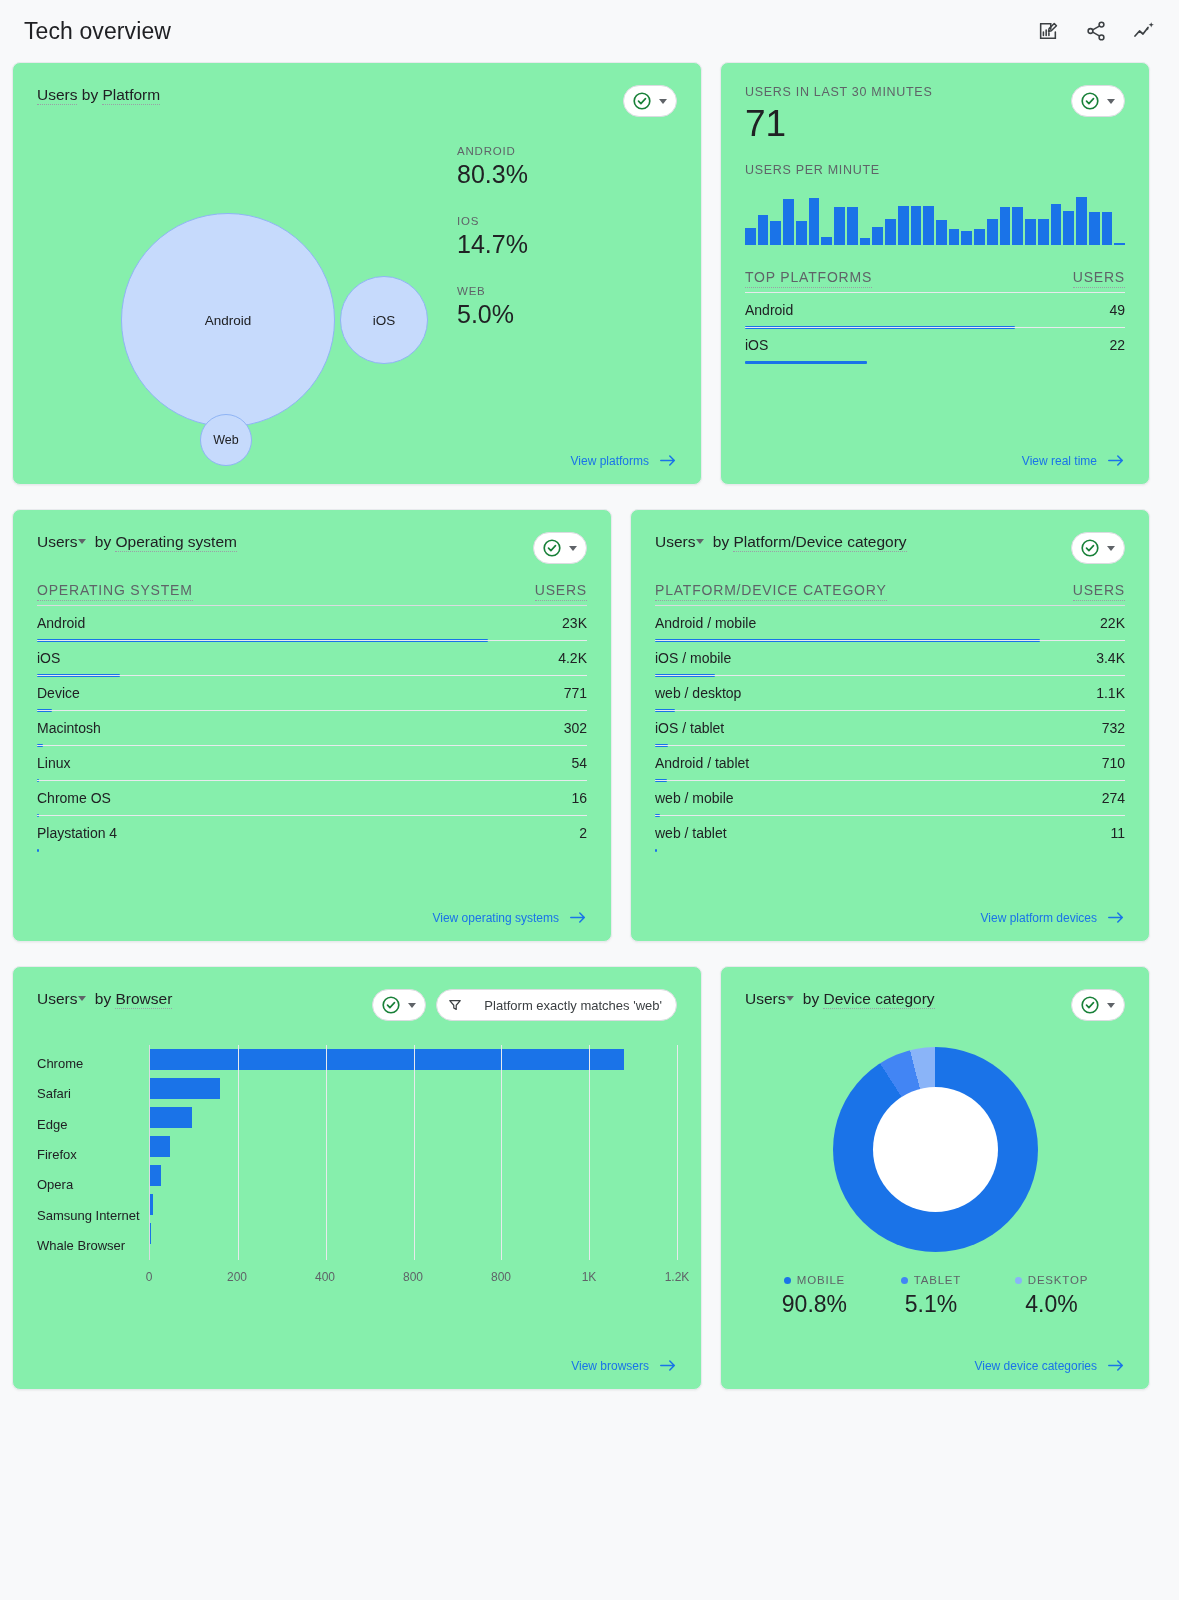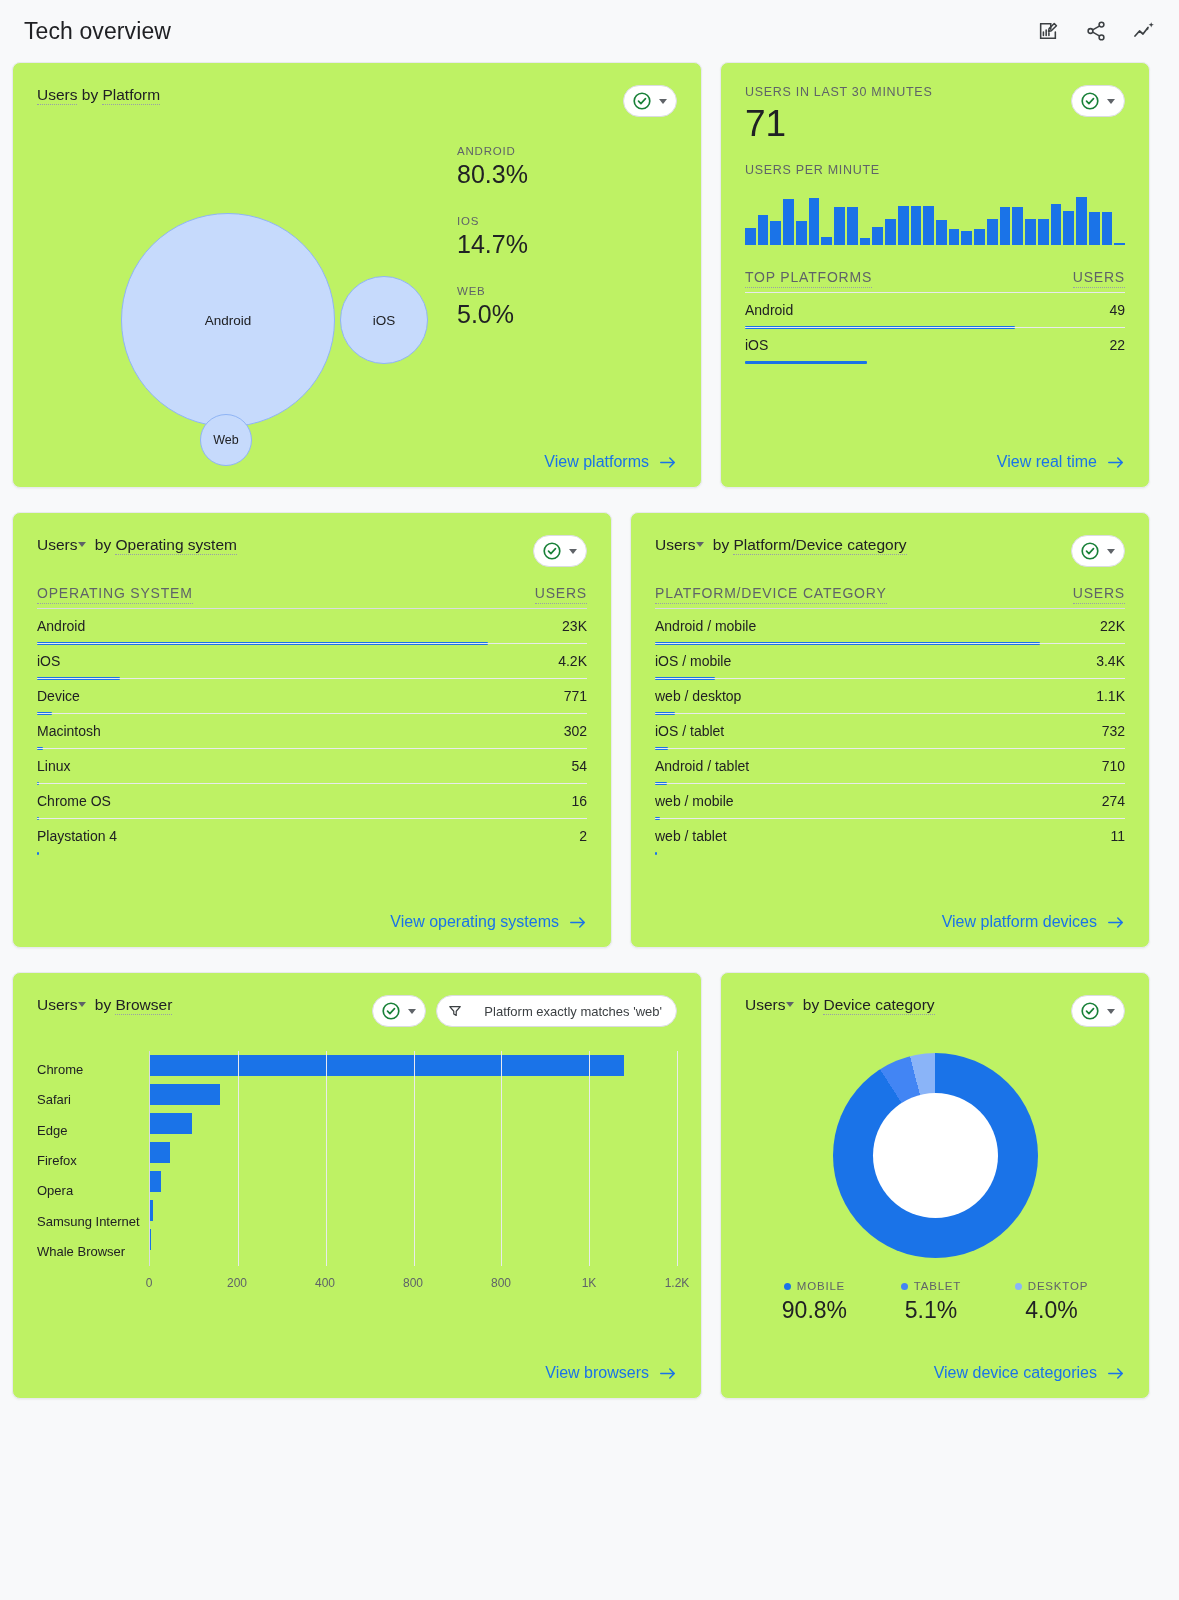--- a/index.html
+++ b/index.html
@@ -35,21 +35,21 @@
 
   
   .grid-row {
     display: flex;
     gap: 18px;
     padding: 0 12px;
     margin-bottom: 24px;
     align-items: stretch;
   }
   .card {
-    background: #bef264;
+    background: #86efac;
     border: 1px solid #e8eaed;
     border-radius: 8px;
     position: relative;
     padding: 22px 24px 16px 24px;
     box-shadow: 0 1px 2px rgba(60,64,67,0.06);
   }
 
   
   .col-a { width: 690px; }
   .col-b { width: 430px; }
@@ -125,21 +125,21 @@
     display: flex;
     justify-content: flex-end;
     align-items: center;
     margin-top: auto;
   }
   .view-link {
     display: inline-flex;
     align-items: center;
     gap: 10px;
     color: #1a73e8;
-    font-size: 16px;
+    font-size: 12px;
     cursor: pointer;
   }
 
   
   .bubble-card-body { display: flex; margin-top: 6px; }
   .bubbles { position: relative; width: 420px; height: 330px; }
   .bubble {
     position: absolute;
     border-radius: 50%;
     background: #c6dafc;

